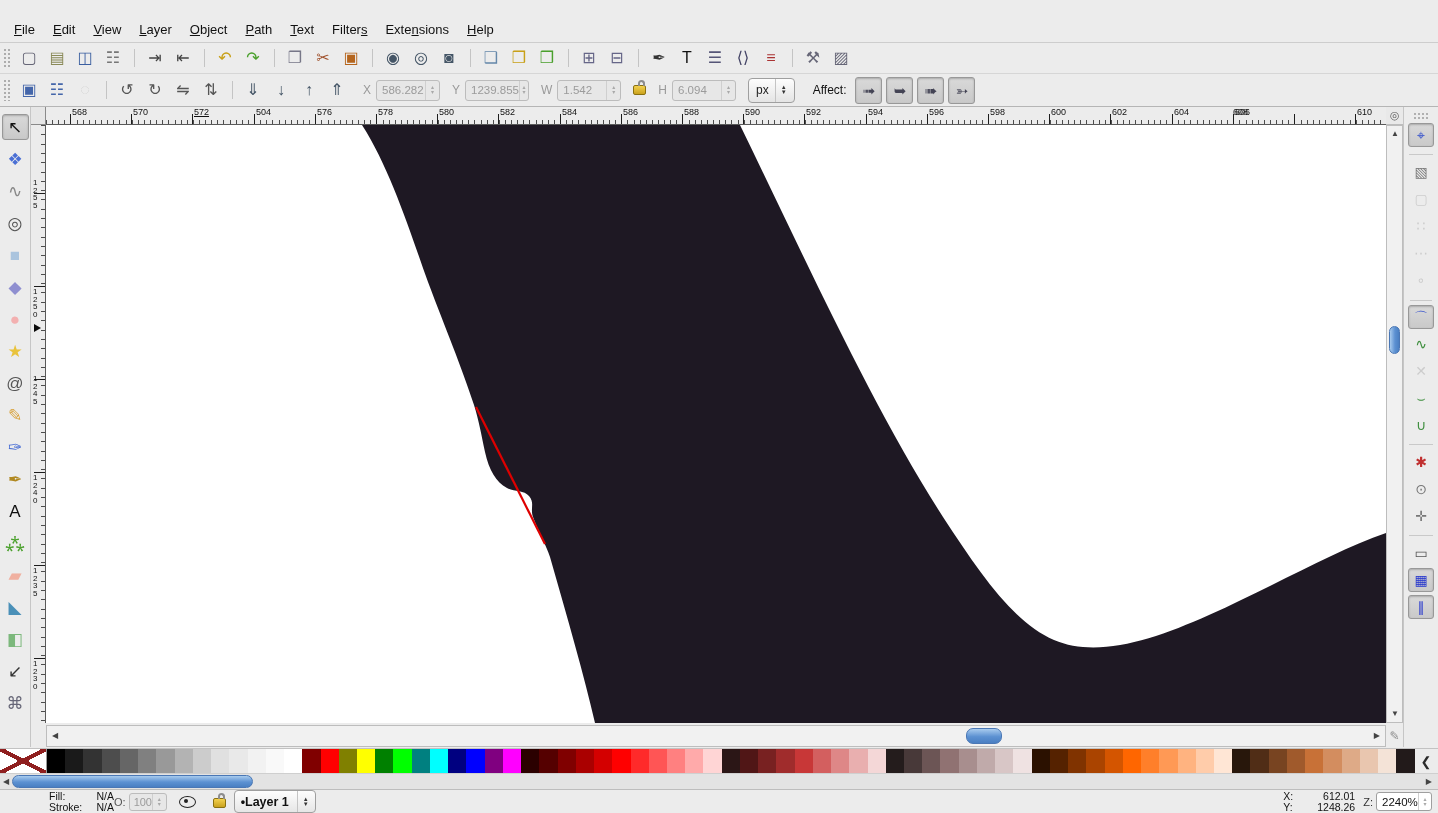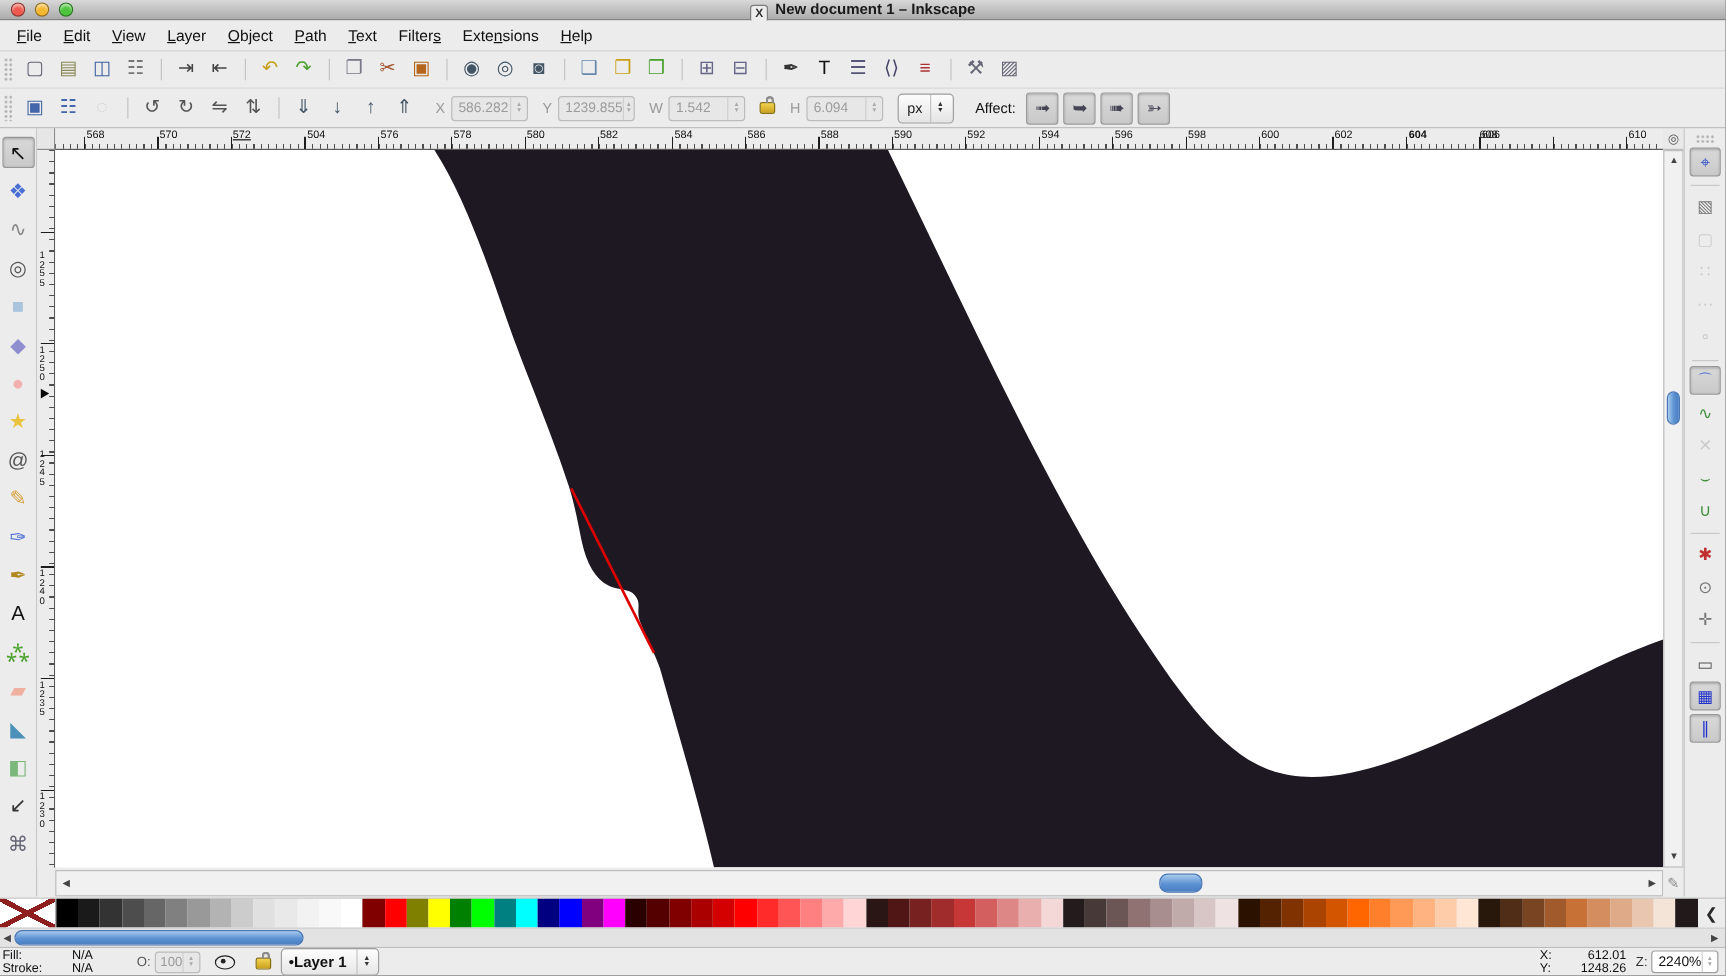--- a/index.html
+++ b/index.html
@@ -103,21 +103,21 @@
   .palette-nav{width:24px;display:flex;align-items:center;justify-content:center;font-size:13px;color:#2a2a2a;}
   .palette-scroll{position:absolute;left:0;top:773px;width:1438px;height:16px;background:#e3e3e3;
     border-top:1px solid #cfcfcf;box-sizing:border-box;}
   .psthumb{position:absolute;left:12px;top:1px;width:241px;height:13px;border-radius:7px;
     background:linear-gradient(#a8cbee,#5c91d2 55%,#4a7fc2);border:1px solid #4a77b5;box-sizing:border-box;}
   
   .statusbar{position:absolute;left:0;top:789px;width:1438px;height:24px;background:#ececec;
     border-top:1px solid #bdbdbd;display:flex;align-items:center;box-sizing:border-box;font-size:12px;color:#111;}
   .fs-block{width:112px;padding-left:2px;font-size:10.5px;line-height:11px;}
   .fs-row{display:flex;}
-  .fs-row .lab{width:58px;}
+  .fs-row .lab{width:58px;margin-left:47px;}
   .op-label{color:#555;font-size:11px;margin-right:3px;}
   .op-box{width:38px;height:18px;background:#e7e7e7;border:1px solid #bcbcbc;border-radius:3px;font-size:11px;
     color:#9b9b9b;display:flex;align-items:center;padding-left:4px;box-sizing:border-box;overflow:hidden;}
   .eye{width:15px;height:10px;border:1.5px solid #222;border-radius:50%;position:relative;margin:0 9px 0 12px;}
   .eye::after{content:"";position:absolute;left:4px;top:2px;width:4px;height:4px;border-radius:50%;background:#222;}
   .lock{width:11px;height:8px;background:linear-gradient(#f3d14e,#caa21e);border:1px solid #8a7110;
     border-radius:2px;position:relative;margin:3px 8px 0 8px;}
   .lock::before{content:"";position:absolute;left:4px;top:-6px;width:7px;height:6px;border:2px solid #8d8d8d;
     border-bottom:none;border-radius:4px 4px 0 0;box-sizing:border-box;}
   .layer-combo{height:21px;border:1px solid #9f9f9f;border-radius:4px;background:linear-gradient(#fdfdfd,#e6e6e6);
@@ -132,33 +132,20 @@
   .coords .cval{flex:1;text-align:right;padding-right:4px;}
   .zoom-label{font-size:11px;color:#333;margin:0 3px 0 4px;}
   .zoom-box{width:56px;height:19px;background:#fff;border:1px solid #9f9f9f;border-radius:3px;font-size:11.5px;
     color:#111;display:flex;align-items:center;padding-left:5px;box-sizing:border-box;margin-right:6px;}
 </style>
 </head>
 <body>
 
 <div id="win">
 
-  <div class="titlebar">
-    <div class="lights">
-
-        <span class="light" style="background: rgb(238, 90, 78);"></span>
-
-        <span class="light" style="background: rgb(245, 183, 46);"></span>
-
-        <span class="light" style="background: rgb(76, 197, 60);"></span>
-      </div>
-    <div class="title">
-      <span class="xlogo">X</span><span>New document 1 – Inkscape</span>
-    </div>
-  </div>
 
   <div class="menubar">
 
       <span class="menu-item"><u>F</u>ile</span>
 
       <span class="menu-item"><u>E</u>dit</span>
 
       <span class="menu-item"><u>V</u>iew</span>
 
       <span class="menu-item"><u>L</u>ayer</span>
@@ -499,31 +486,31 @@
       <span class="ruler-num" style="left: 822px;">594</span>
 
       <span class="ruler-num" style="left: 883px;">596</span>
 
       <span class="ruler-num" style="left: 944px;">598</span>
 
       <span class="ruler-num" style="left: 1005px;">600</span>
 
       <span class="ruler-num" style="left: 1066px;">602</span>
 
-      <span class="ruler-num" style="left: 1128px; font-weight: bold;">604</span>
+      <span class="ruler-num" style="left: 1128px;">604</span>
 
       <span class="ruler-num" style="left: 1189px;">606</span>
 
       <span class="ruler-num" style="left: 1187px;">608</span>
 
       <span class="ruler-num" style="left: 1311px;">610</span>
     </div>
   <div class="ruler-left">
 
-      <span class="ruler-left-num" style="top: 84px;">1255</span>
+      <span class="ruler-left-num" style="top: 54px;">1255</span>
 
       <span class="ruler-left-num" style="top: 163px;">1250</span>
 
       <span class="ruler-left-num" style="top: 250px;">1245</span>
 
       <span class="ruler-left-num" style="top: 349px;">1240</span>
 
       <span class="ruler-left-num" style="top: 442px;">1235</span>
 
       <span class="ruler-left-num" style="top: 535px;">1230</span>

